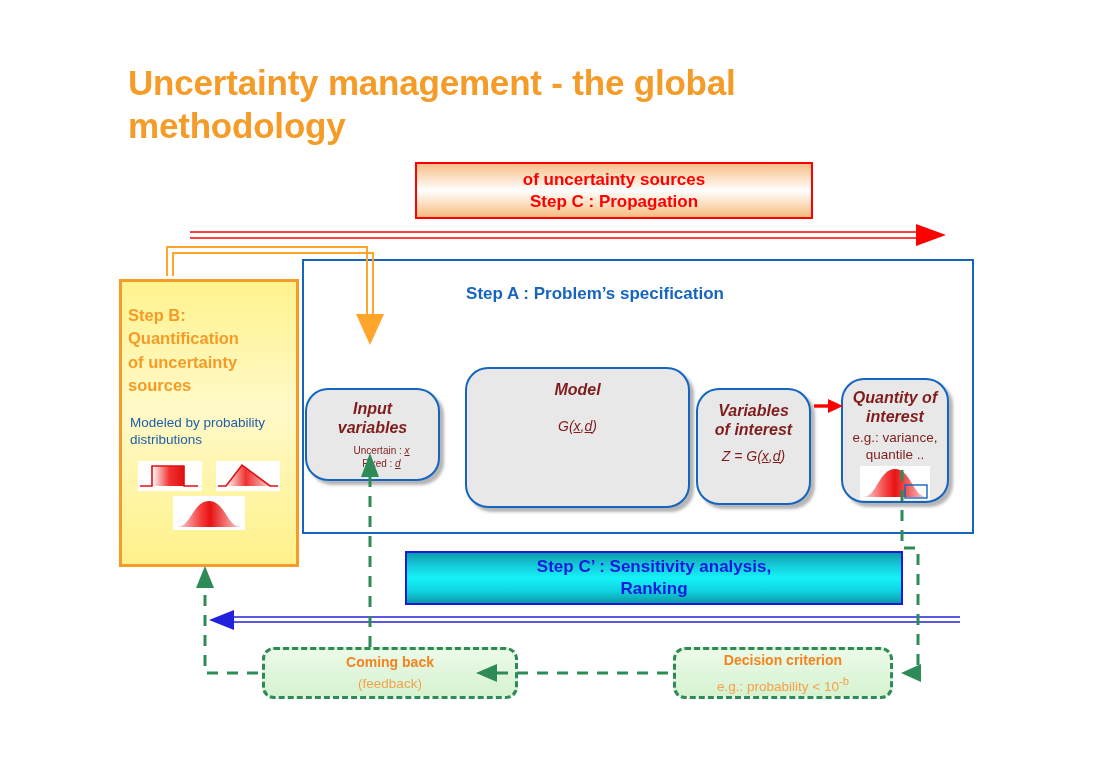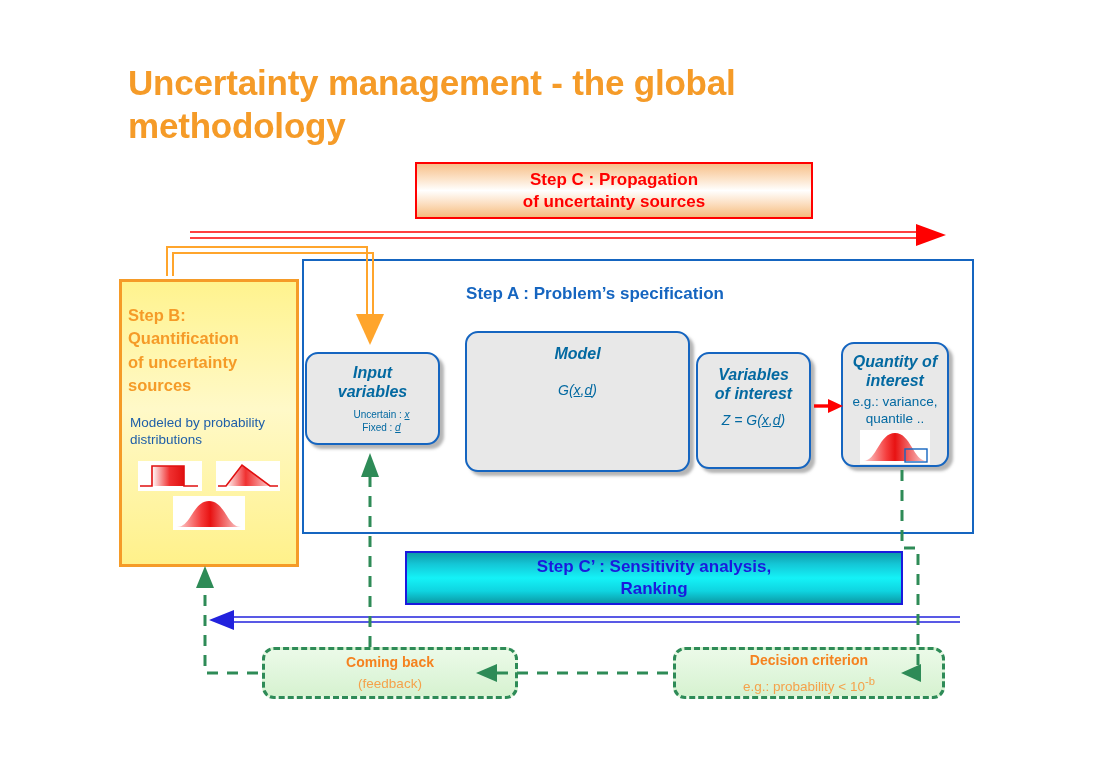--- a/index.html
+++ b/index.html
@@ -131,24 +131,25 @@
     font-size: 17px;
     font-weight: bold;
   }
 
   
   .node {
     position: absolute;
     box-sizing: border-box;
     background: #E8E8E8;
     border: 2.5px solid #1565C0;
-    border-radius: 13px;
+    border-radius: 23px;
     box-shadow: 4px 4px 3px rgba(120,120,120,0.55);
     text-align: center;
-    color: #0369a1;
+    color: #7f1d1d;
+    margin-top: 36px;
   }
   .node .nt {
     font-style: italic;
     font-weight: bold;
     font-size: 16px;
     line-height: 1.2;
   }
   .node .nb {
     font-size: 14px;
     font-style: italic;
@@ -211,41 +212,41 @@
     font-size: 14px;
     line-height: 1.3;
   }
   .green-box .gs {
     color: #F5A14A;
     font-size: 13.5px;
     line-height: 1.3;
     margin-top: 4px;
   }
   #box-coming-back { left: 262px; top: 647px; width: 256px; height: 52px; }
-  #box-decision    { left: 673px; top: 647px; width: 272px; height: 52px; }
+  #box-decision    { left: 673px; top: 647px; width: 220px; height: 52px; }
 
   
   #connectors {
     position: absolute;
     left: 0; top: 0;
     width: 1110px; height: 778px;
     pointer-events: none;
   }
   .u-underline { text-decoration: underline; }
 </style>
 </head>
 <body>
 
 <div id="slide">
 
   <div id="title">Uncertainty management - the global methodology</div>
 
   <div id="step-c-banner" class="banner">
+    <div>of uncertainty sources</div>
     <div>Step C : Propagation</div>
-    <div>of uncertainty sources</div>
   </div>
 
   <div id="step-b">
     <div class="hdr">
       <div>Step B:</div>
       <div>Quantification</div>
       <div>of uncertainty</div>
       <div>sources</div>
     </div>
     <div class="sub">

